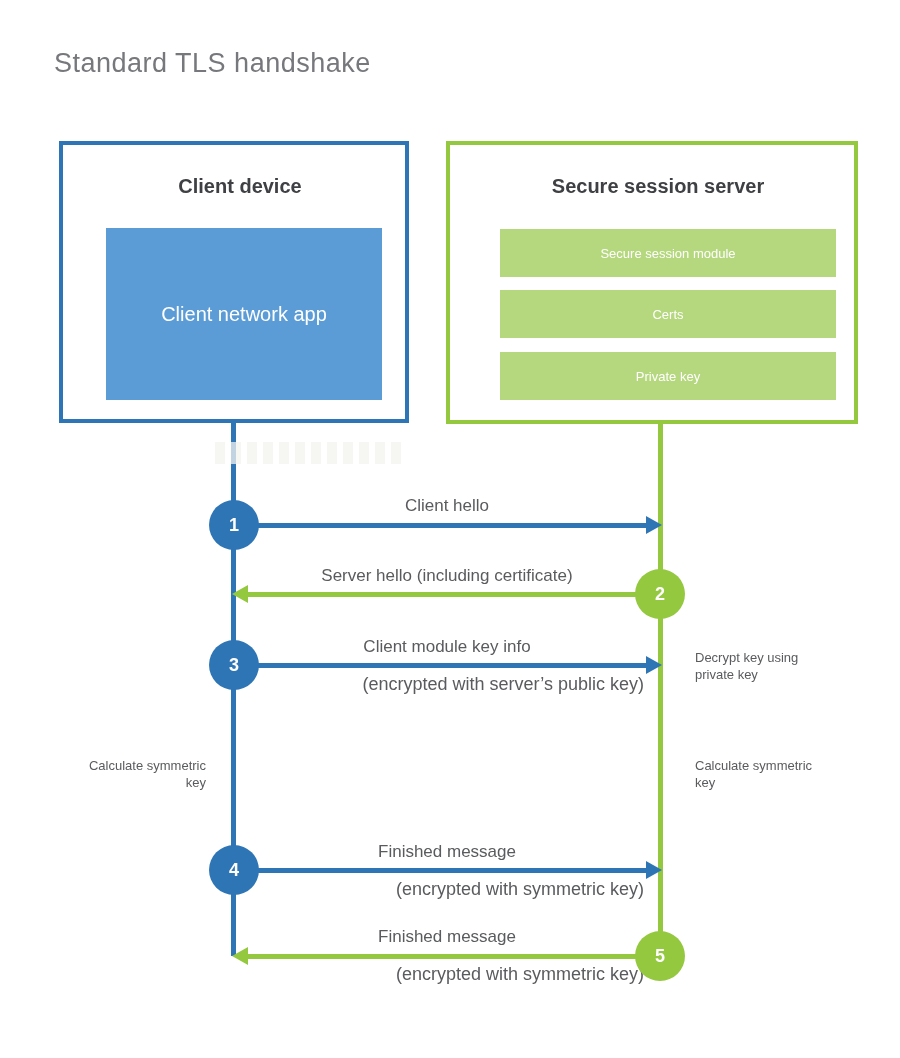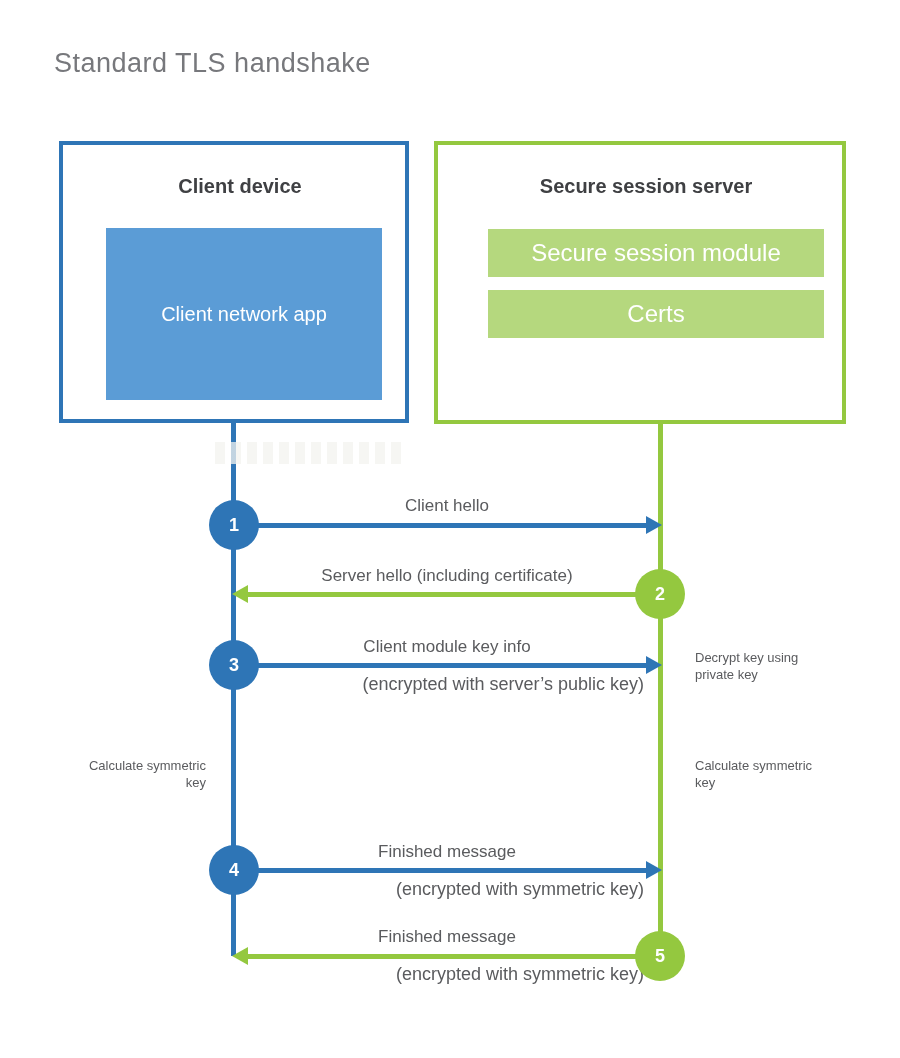--- a/index.html
+++ b/index.html
@@ -18,34 +18,34 @@
     font-family:"Liberation Sans","DejaVu Sans",sans-serif;
   }
   .abs{position:absolute;}
   .page-title{
     left:36px;top:30px;font-size:27px;font-weight:300;
     color:var(--title-gray);letter-spacing:.5px;
   }
   
   .entity-box{background:#fff;}
   .client-box{left:41px;top:123px;width:350px;height:282px;border:4px solid var(--client-blue);}
-  .server-box{left:416px;top:123px;width:412px;height:283px;border:4px solid var(--server-green);}
+  .server-box{left:428px;top:123px;width:412px;height:283px;border:4px solid var(--server-green);}
   .entity-heading{
     left:0;top:24px;width:100%;text-align:center;
     font-size:20px;font-weight:bold;color:var(--heading-dark);
   }
   .client-app{
     left:37px;top:77px;width:276px;height:172px;background:var(--client-fill);
     display:flex;align-items:center;justify-content:center;text-align:center;
     color:#fff;font-size:20px;line-height:28px;padding:0 40px;
   }
   .server-bar{
     left:44px;width:336px;height:48px;background:var(--server-fill);
     display:flex;align-items:center;justify-content:center;
-    color:#fff;font-size:24px;
+    color:#fff;font-size:13px;
   }
   .bar-1{top:78px;} .bar-2{top:139px;} .bar-3{top:201px;}
   
   .lifeline{width:5px;}
   .client-line{left:213px;top:405px;height:533px;background:var(--client-blue);}
   .server-line{left:640px;top:406px;height:534px;background:var(--server-green);}
   .ghost-marks{
     left:197px;top:424px;width:192px;height:22px;opacity:.75;
     background:repeating-linear-gradient(90deg,#f3f3ef 0 10px,transparent 10px 16px);
   }
@@ -103,20 +103,23 @@
 </div>
 
 <div class="abs entity-box server-box">
   <div class="abs entity-heading">Secure session server</div>
   <div class="abs server-bar bar-1">
     <span>Secure session module</span>
   </div>
   <div class="abs server-bar bar-2">
     <span>Certs</span>
   </div>
+  <div class="abs server-bar bar-3">
+    <span>Private key</span>
+  </div>
 </div>
 
 <div class="abs lifeline client-line"></div>
 <div class="abs lifeline server-line"></div>
 <div class="abs ghost-marks"></div>
 
 <div class="abs msg-label l1">Client hello</div>
 <div class="abs shaft shaft-blue s1"></div>
 <div class="abs head head-right h1"></div>
 <div class="abs step-circle circle-blue c1">

